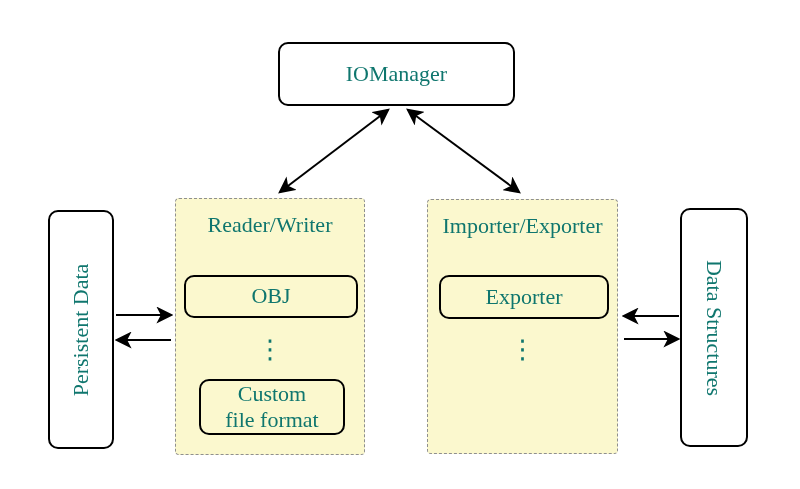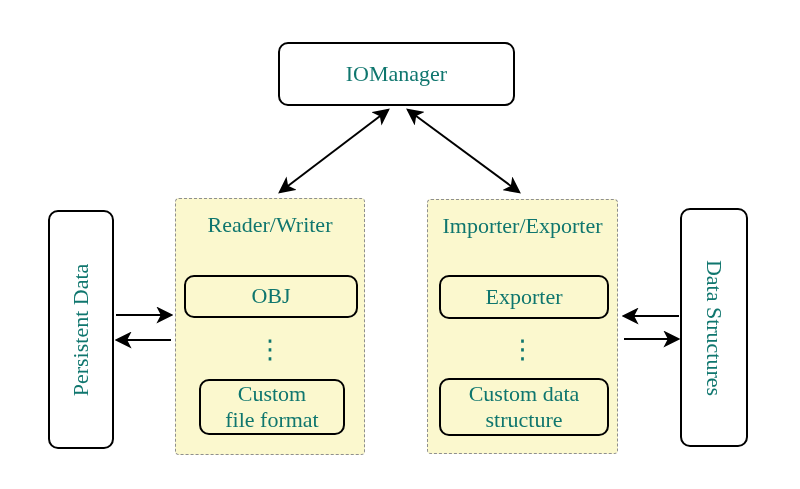--- a/index.html
+++ b/index.html
@@ -104,19 +104,15 @@
 file format</span>
     </div>
   </div>
 
   <div class="group" style="left:427px;top:199px;width:191px;height:255px;padding-left:19px;">
     <div class="group-title">Importer/Exporter</div>
     <div class="subnode" style="left:11px;top:75px;width:170px;height:44px;">
       <span>Exporter</span>
     </div>
     <div class="dots" style="top:137px;">⋮</div>
-    <div class="subnode" style="left:11px;top:178px;width:170px;height:58px;">
-      <span>Custom data
-structure</span>
-    </div>
   </div>
 
 </div>
 
 </body></html>

